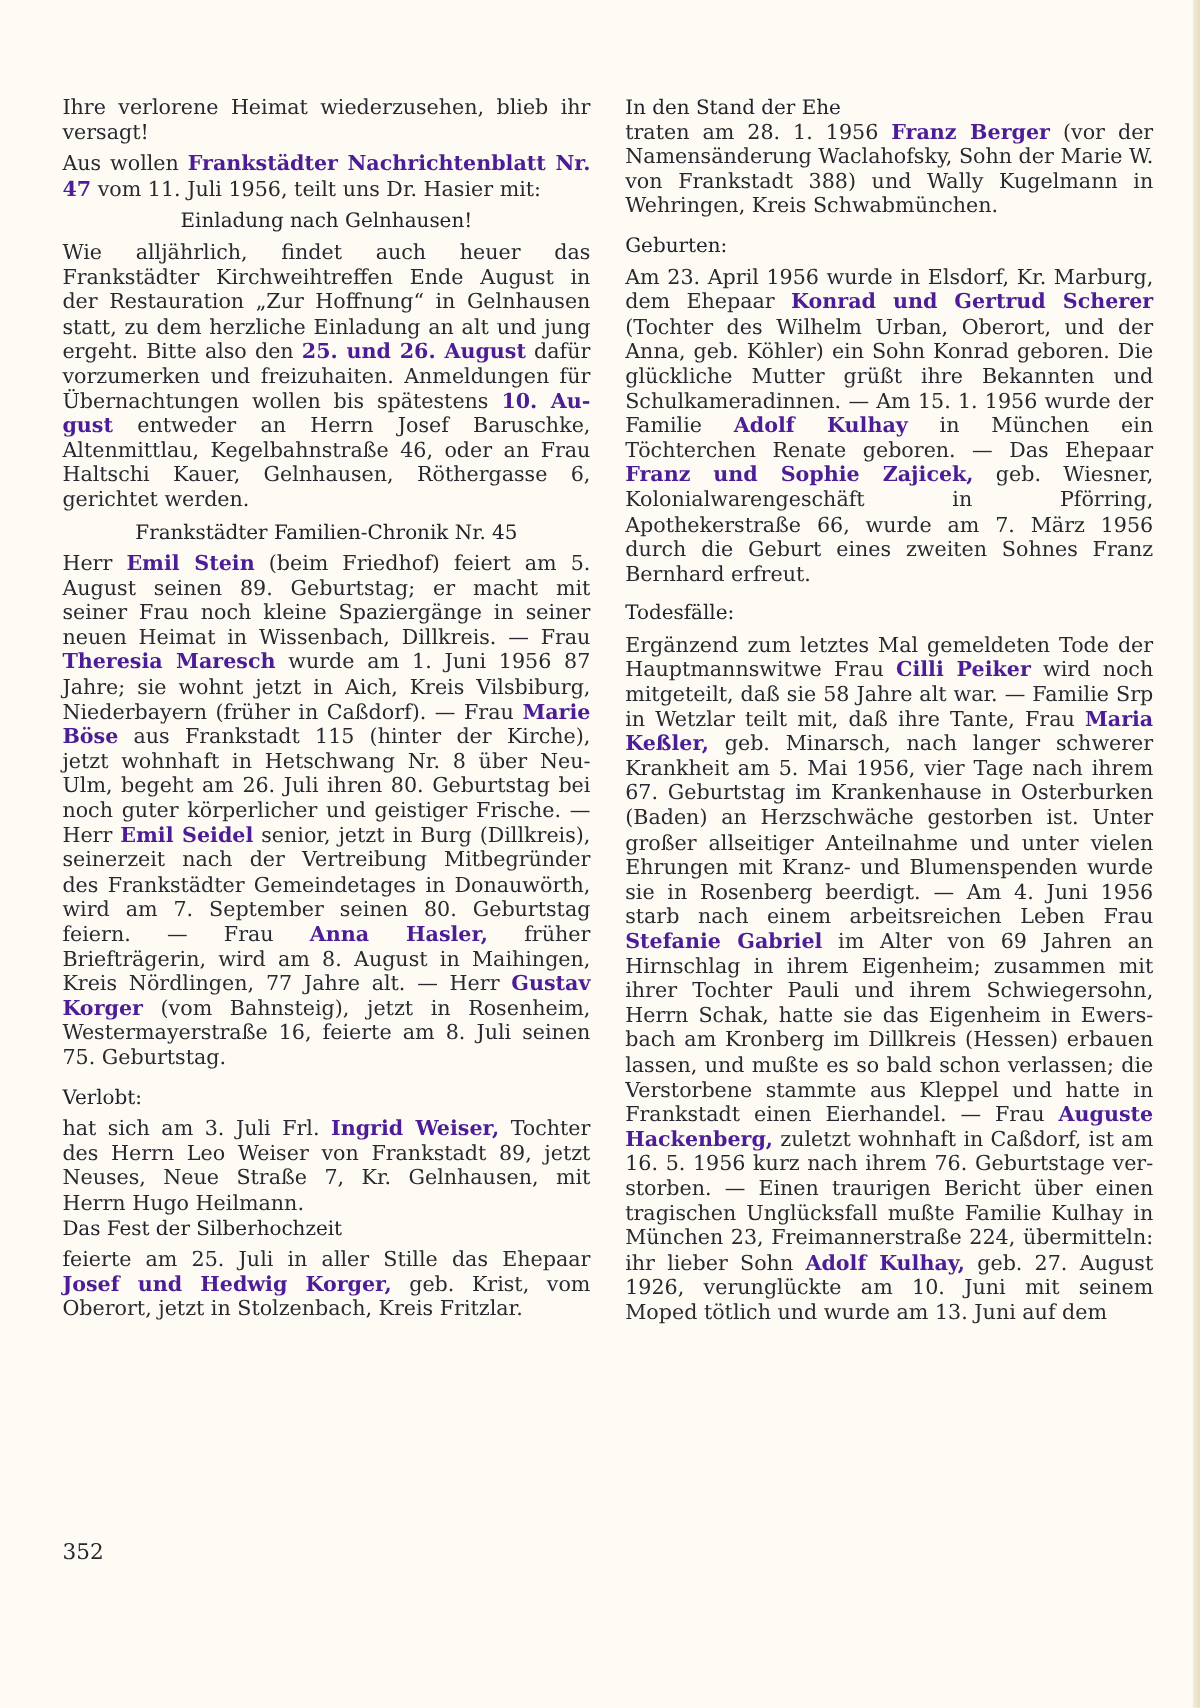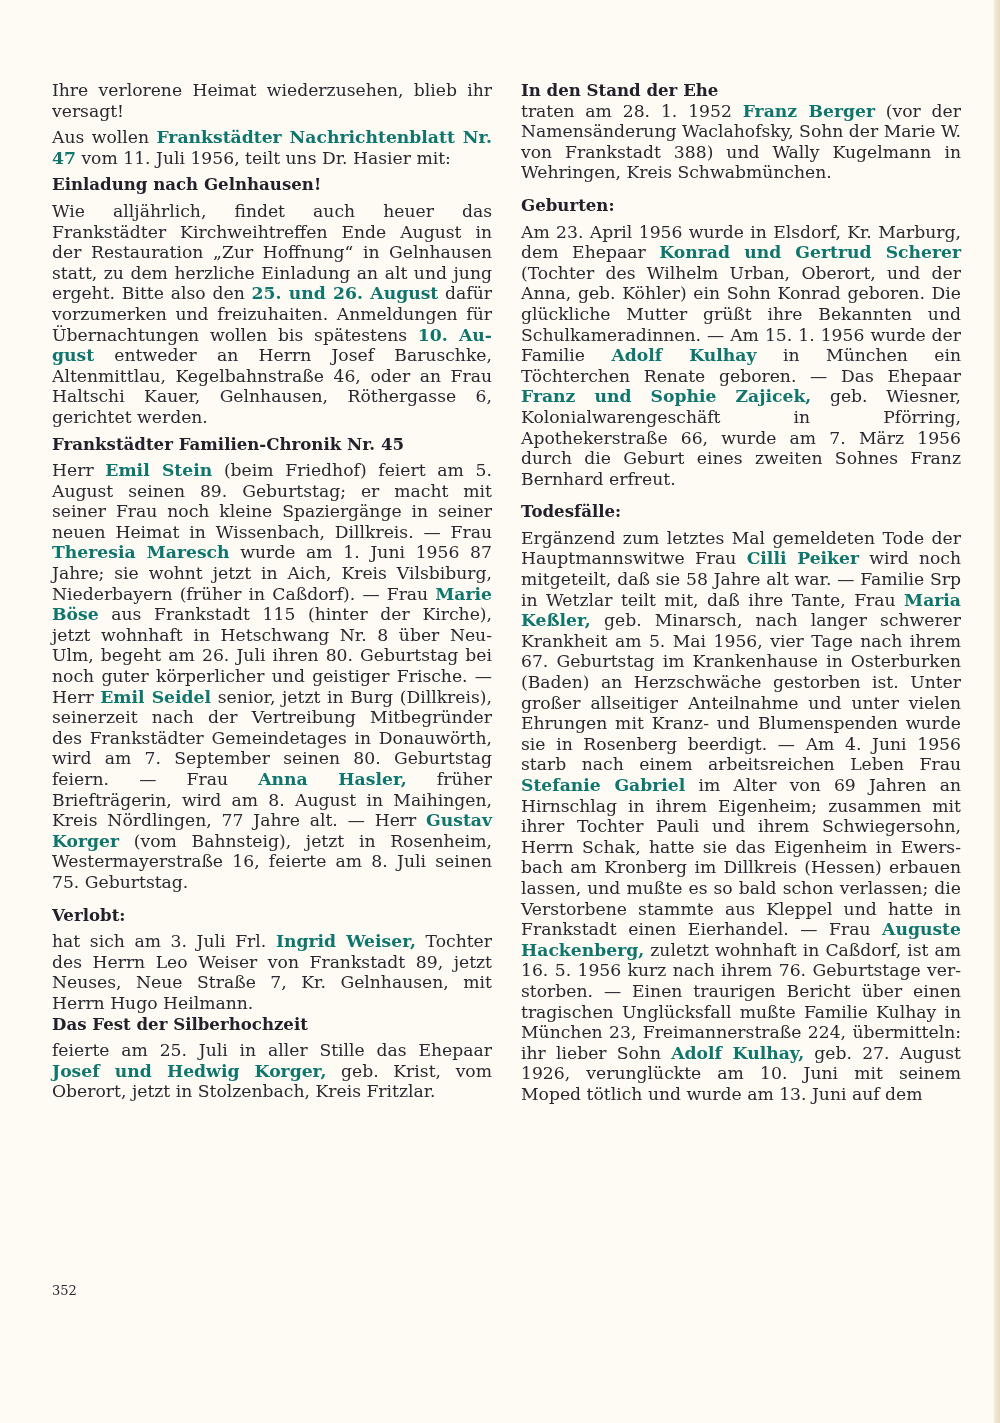--- a/index.html
+++ b/index.html
@@ -16,27 +16,27 @@
   }
   .col {
     position: absolute; top: 80px; width: 440px;
     font-size: 17.2px; line-height: 20.6px;
     text-align: justify; hyphens: manual;
   }
   .col.left { left: 52px; }
   .col.right { left: 521px; }
   .p { margin: 0 0 6px 0; }
   .p.tight { margin-bottom: 0; }
-  .h { font-weight: bold; margin: 0 0 6px 0; color: #23202b; font-size: 16.6px; }
-  .h.center { text-align: left; }
+  .h { font-weight: normal; margin: 0 0 6px 0; color: #23202b; font-size: 16.6px; }
+  .h.center { text-align: center; }
   .h.gap { margin-top: 12px; }
-  b { color: #0f766e; }
+  b { color: #4c1d95; }
   .pagenum {
     position: absolute; left: 52px; top: 1283px;
-    font-size: 13px; color: #2a2730;
+    font-size: 18px; color: #2a2730;
   }
 </style>
 </head>
 <body>
 
 <div class="page-edge"></div>
 
 <div class="col left">
     <div class="p"><span>Ihre verlorene Heimat wiederzusehen, blieb ihr versagt!</span></div>
     <div class="p"><span>Aus wollen </span><b>Frankstädter Nachrichten­blatt Nr. 47</b><span> vom 11. Juli 1956, teilt uns Dr. Hasier mit:</span></div>
@@ -44,20 +44,20 @@
     <div class="p"><span>Wie alljährlich, findet auch heuer das Frankstädter Kirchweihtreffen Ende Au­gust in der Restauration „Zur Hoffnung“ in Gelnhausen statt, zu dem herzliche Ein­ladung an alt und jung ergeht. Bitte also den </span><b>25. und 26. August</b><span> dafür vorzumerken und freizuhaiten. Anmeldungen für Über­nachtungen wollen bis spätestens </span><b>10. Au­gust</b><span> entweder an Herrn Josef Baruschke, Altenmittlau, Kegelbahnstraße 46, oder an Frau Haltschi Kauer, Gelnhausen, Röther­gasse 6, gerichtet werden.</span></div>
     <div class="h center">Frankstädter Familien-Chronik Nr. 45</div>
     <div class="p"><span>Herr </span><b>Emil Stein</b><span> (beim Friedhof) feiert am 5. August seinen 89. Geburtstag; er macht mit seiner Frau noch kleine Spaziergänge in seiner neuen Heimat in Wissenbach, Dillkreis. — Frau </span><b>Theresia Maresch</b><span> wurde am 1. Juni 1956 87 Jahre; sie wohnt jetzt in Aich, Kreis Vilsbiburg, Niederbayern (früher in Caßdorf). — Frau </span><b>Marie Böse</b><span> aus Frankstadt 115 (hinter der Kirche), jetzt wohnhaft in Hetschwang Nr. 8 über Neu-Ulm, begeht am 26. Juli ihren 80. Ge­burtstag bei noch guter körperlicher und geistiger Frische. — Herr </span><b>Emil Seidel</b><span> senior, jetzt in Burg (Dillkreis), seinerzeit nach der Vertreibung Mitbegründer des Frankstädter Gemeindetages in Donau­wörth, wird am 7. September seinen 80. Geburtstag feiern. — Frau </span><b>Anna Hasler,</b><span> früher Briefträgerin, wird am 8. August in Maihingen, Kreis Nördlingen, 77 Jahre alt. — Herr </span><b>Gustav Korger</b><span> (vom Bahn­steig), jetzt in Rosenheim, Westermayer­straße 16, feierte am 8. Juli seinen 75. Ge­burtstag.</span></div>
     <div class="h gap">Verlobt:</div>
     <div class="p tight"><span>hat sich am 3. Juli Frl. </span><b>Ingrid Weiser,</b><span> Tochter des Herrn Leo Weiser von Frank­stadt 89, jetzt Neuses, Neue Straße 7, Kr. Gelnhausen, mit Herrn Hugo Heilmann.</span></div>
     <div class="h">Das Fest der Silberhochzeit</div>
     <div class="p"><span>feierte am 25. Juli in aller Stille das Ehe­paar </span><b>Josef und Hedwig Korger,</b><span> geb. Krist, vom Oberort, jetzt in Stolzenbach, Kreis Fritzlar.</span></div>
   </div>
 <div class="col right">
     <div class="h" style="margin-bottom: 0px;">In den Stand der Ehe</div>
-    <div class="p"><span>traten am 28. 1. 1952 </span><b>Franz Berger</b><span> (vor der Namensänderung Waclahofsky, Sohn der Marie W. von Frankstadt 388) und Wally Kugelmann in Wehringen, Kreis Schwabmünchen.</span></div>
+    <div class="p"><span>traten am 28. 1. 1956 </span><b>Franz Berger</b><span> (vor der Namensänderung Waclahofsky, Sohn der Marie W. von Frankstadt 388) und Wally Kugelmann in Wehringen, Kreis Schwabmünchen.</span></div>
     <div class="h gap">Geburten:</div>
     <div class="p"><span>Am 23. April 1956 wurde in Elsdorf, Kr. Marburg, dem Ehepaar </span><b>Konrad und Ger­trud Scherer</b><span> (Tochter des Wilhelm Urban, Oberort, und der Anna, geb. Köhler) ein Sohn Konrad geboren. Die glückliche Mutter grüßt ihre Bekannten und Schul­kameradinnen. — Am 15. 1. 1956 wurde der Familie </span><b>Adolf Kulhay</b><span> in München ein Töchterchen Renate geboren. — Das Ehe­paar </span><b>Franz und Sophie Zajicek,</b><span> geb. Wies­ner, Kolonialwarengeschäft in Pförring, Apothekerstraße 66, wurde am 7. März 1956 durch die Geburt eines zweiten Soh­nes Franz Bernhard erfreut.</span></div>
     <div class="h gap">Todesfälle:</div>
     <div class="p"><span>Ergänzend zum letztes Mal gemeldeten Tode der Hauptmannswitwe Frau </span><b>Cilli Peiker</b><span> wird noch mitgeteilt, daß sie 58 Jahre alt war. — Familie Srp in Wetzlar teilt mit, daß ihre Tante, Frau </span><b>Maria Keßler,</b><span> geb. Minarsch, nach langer schwe­rer Krankheit am 5. Mai 1956, vier Tage nach ihrem 67. Geburtstag im Kranken­hause in Osterburken (Baden) an Herz­schwäche gestorben ist. Unter großer all­seitiger Anteilnahme und unter vielen Ehrungen mit Kranz- und Blumenspen­den wurde sie in Rosenberg beerdigt. — Am 4. Juni 1956 starb nach einem arbeits­reichen Leben Frau </span><b>Stefanie Gabriel</b><span> im Alter von 69 Jahren an Hirnschlag in ih­rem Eigenheim; zusammen mit ihrer Toch­ter Pauli und ihrem Schwiegersohn, Herrn Schak, hatte sie das Eigenheim in Ewers­bach am Kronberg im Dillkreis (Hessen) erbauen lassen, und mußte es so bald schon verlassen; die Verstorbene stammte aus Kleppel und hatte in Frankstadt einen Eierhandel. — Frau </span><b>Auguste Hackenberg,</b><span> zuletzt wohnhaft in Caßdorf, ist am 16. 5. 1956 kurz nach ihrem 76. Geburtstage ver­storben. — Einen traurigen Bericht über einen tragischen Unglücksfall mußte Fami­lie Kulhay in München 23, Freimanner­straße 224, übermitteln: ihr lieber Sohn </span><b>Adolf Kulhay,</b><span> geb. 27. August 1926, ver­unglückte am 10. Juni mit seinem Moped tötlich und wurde am 13. Juni auf dem</span></div>
   </div>
 
 <div class="pagenum">352</div>
 
 </body></html>

